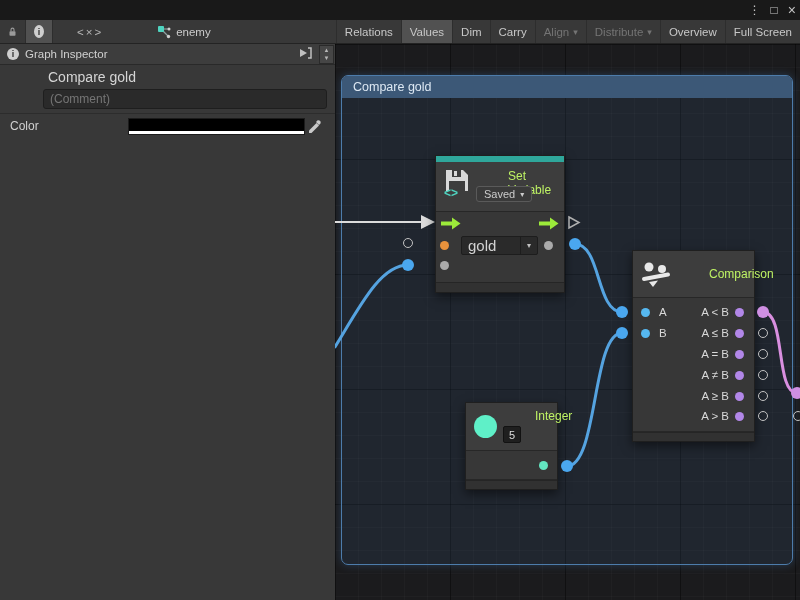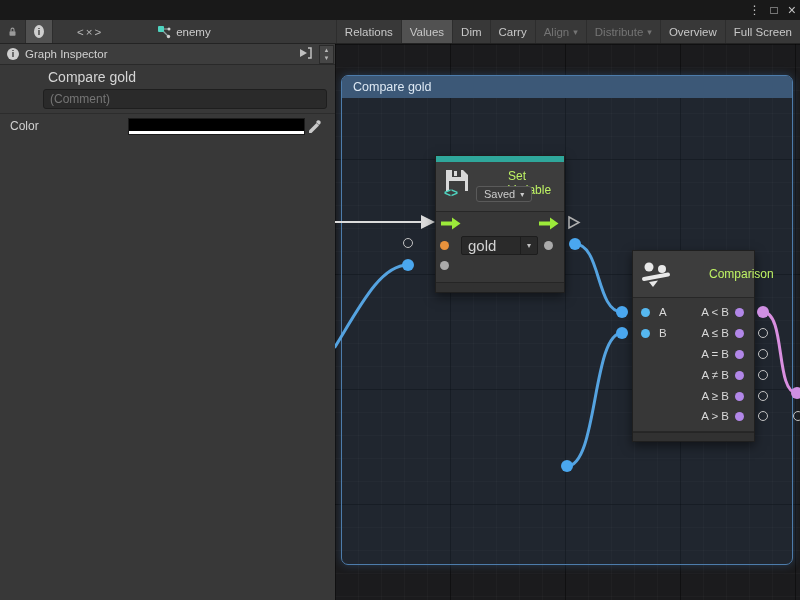--- a/index.html
+++ b/index.html
@@ -278,16 +278,27 @@
   <div class="dot" style="left:281px; top:283px; width:12px; height:12px; background:#4aa7ef;"></div>
   <div class="dot" style="left:422px; top:262px; width:12px; height:12px; background:#cf8fe3;"></div>
   <div class="ring" style="left:423px; top:284px; width:10px; height:10px;"></div>
   <div class="ring" style="left:423px; top:305px; width:10px; height:10px;"></div>
   <div class="ring" style="left:423px; top:326px; width:10px; height:10px;"></div>
   <div class="ring" style="left:423px; top:347px; width:10px; height:10px;"></div>
   <div class="ring" style="left:423px; top:367px; width:10px; height:10px;"></div>
   <div class="dot" style="left:456px; top:343px; width:12px; height:12px; background:#cf8fe3;"></div>
   <div class="ring" style="left:458px; top:367px; width:10px; height:10px;"></div>
 
+  <div class="node" style="left:130px; top:358px; width:93px; height:88px;">
+    <div class="node-header" style="height:47px;">
+      <div class="dot" style="left:8px; top:12px; width:23px; height:23px; background:#5ff0c8;"></div>
+      <span class="node-title" style="position:absolute; left:37px; top:6px;">Integer</span>
+      <div class="val-box" style="left:37px; top:23px; width:18px; height:17px;">5</div>
+    </div>
+    <div class="node-sep" style="top:47px;"></div>
+    <div class="dot" style="left:73px; top:58px; width:9px; height:9px; background:#63e6c1;"></div>
+    <div class="node-sep" style="top:76px;"></div>
+    <div class="node-footer" style="height:9px;"></div>
+  </div>
 
   <div class="dot" style="left:226px; top:416px; width:12px; height:12px; background:#4aa7ef;"></div>
 
 </div>
 
 </body></html>

